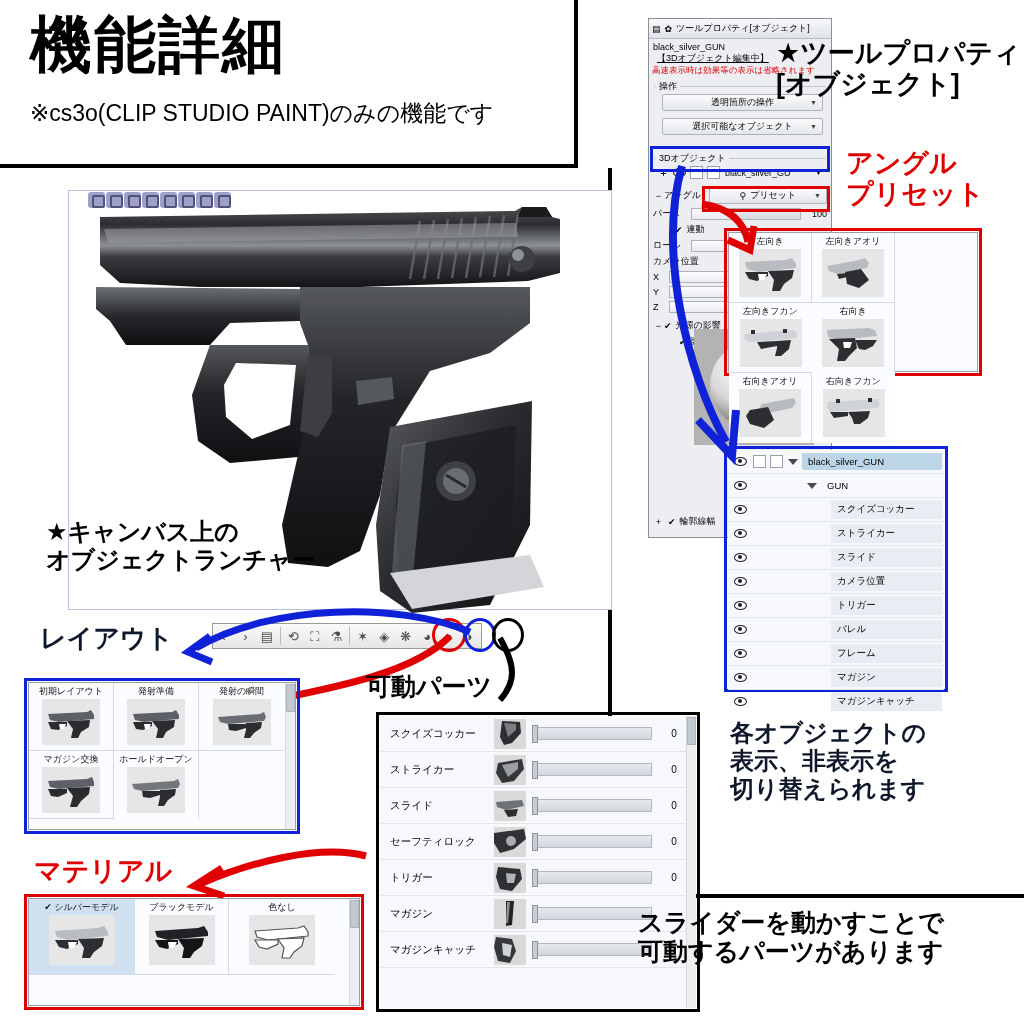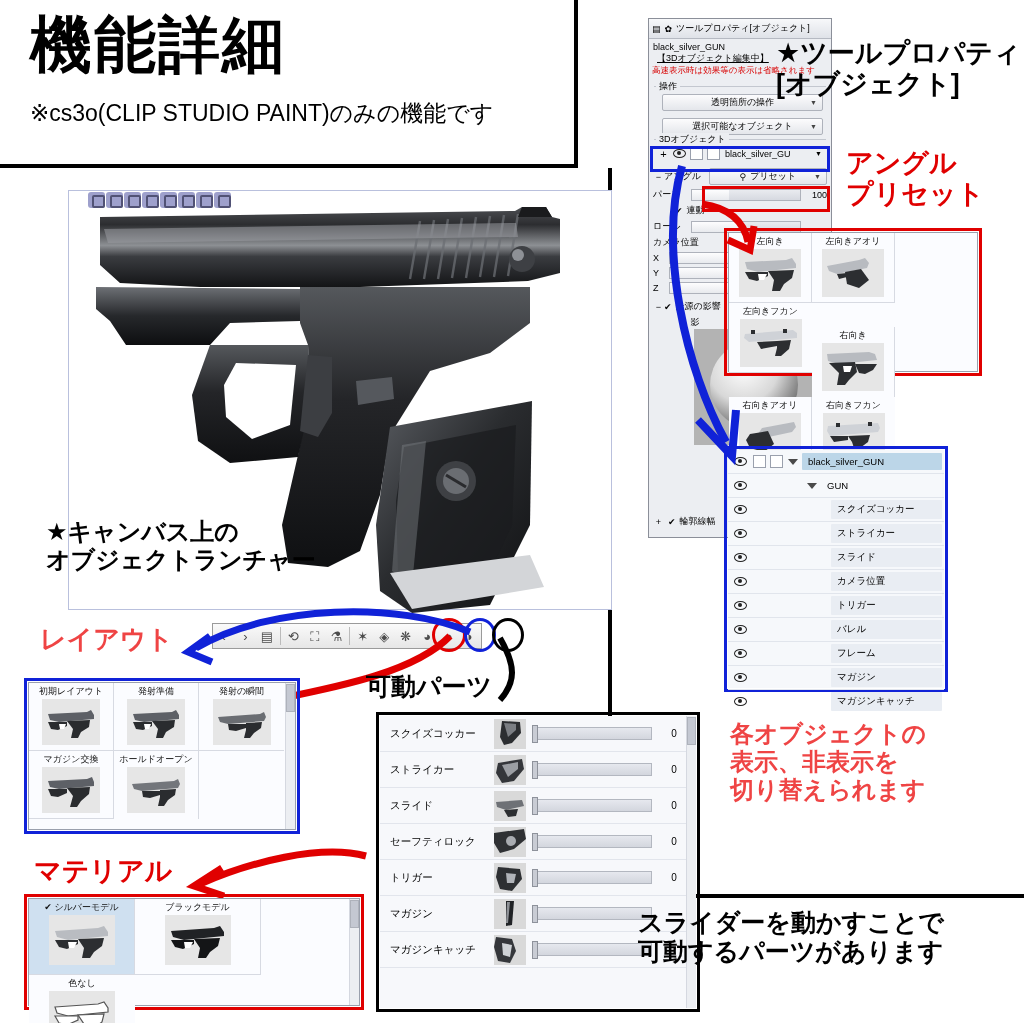--- a/index.html
+++ b/index.html
@@ -32,21 +32,21 @@
   .panel{background:#f2f3f7;border:1px solid #9aa0ad;box-sizing:border-box;}
   .thumbgrid{display:flex;flex-wrap:wrap;}
   .thumbcell{box-sizing:border-box;border-right:1px solid #d7dae2;border-bottom:1px solid #d7dae2;background:#fbfcff;text-align:center;}
   .thumbcell .cap{font-size:9px;padding:2px 0 1px;white-space:nowrap;overflow:hidden;color:#111;}
   .thumbcell .img{background:#e6e6e6;margin:0 auto 3px;display:flex;align-items:center;justify-content:center;}
   .sel{background:#cfe0f0;}
   
   .anno{position:absolute;font-weight:bold;line-height:1.16;white-space:pre-line;}
   .anno.black{color:#000;}
   .anno.red{color:#e00000;}
-  .anno.blue{color:#ef4444;}
+  .anno.blue{color:#0f172a;font-family:Liberation Serif, serif;}
   
   .boxred{position:absolute;border:3px solid #e00000;box-sizing:border-box;}
   .boxblue{position:absolute;border:3px solid #1022d8;box-sizing:border-box;}
   .boxblack{position:absolute;border:3px solid #000;box-sizing:border-box;}
   
   #toolprop{left:648px;top:18px;width:184px;height:520px;background:#eceef2;border:1px solid #8b8f99;box-sizing:border-box;}
   #tp-titlebar{height:19px;background:linear-gradient(#f7f8fa,#dfe2e8);border-bottom:1px solid #b5b9c2;display:flex;align-items:center;font-size:9px;padding-left:3px;}
   #tp-name{font-size:9px;padding:3px 4px 0 4px;}
   #tp-mode{font-size:9px;padding-left:8px;text-decoration:underline;}
   #tp-warn{font-size:8.5px;color:#d80000;padding-left:3px;}
@@ -298,21 +298,21 @@
       <div class="cap"><span>✔</span> <span>シルバーモデル</span></div>
       <div class="img" style="width:66px;height:50px;">
         <svg width="60" height="38" viewBox="0 0 60 38">
             <path d="M3,10 L46,7 L52,5 L56,11 L56,15 L16,19 L5,16 Z" fill="#b9bcc1"></path>
             <path d="M3,19 L26,19 L26,23 L15,28 L7,26 Z" fill="#2c2e31"></path>
             <path d="M26,18 L52,17 L50,25 L42,31 L38,37 L30,37 L32,27 Z" fill="#2c2e31"></path>
             <path d="M16,21 L25,21 L22,27 L17,27 Z" fill="#fff"></path>
           </svg>
       </div>
     </div>
-    <div class="thumbcell" style="width:126px;height:76px;">
+    <div class="thumbcell" style="width:94px;height:76px;">
       <div class="cap"><span>ブラックモデル</span></div>
       <div class="img" style="width:66px;height:50px;">
         <svg width="60" height="38" viewBox="0 0 60 38">
             <path d="M3,10 L46,7 L52,5 L56,11 L56,15 L16,19 L5,16 Z" fill="#202225"></path>
             <path d="M3,19 L26,19 L26,23 L15,28 L7,26 Z" fill="#141517"></path>
             <path d="M26,18 L52,17 L50,25 L42,31 L38,37 L30,37 L32,27 Z" fill="#141517"></path>
             <path d="M16,21 L25,21 L22,27 L17,27 Z" fill="#fff"></path>
           </svg>
       </div>
     </div>
@@ -441,21 +441,21 @@
     <div class="tp-combo">
       <span>透明箇所の操作</span>
         <span class="car">▼</span>
     </div>
     <div class="tp-combo">
       <span>選択可能なオブジェクト</span>
         <span class="car">▼</span>
     </div>
   </div>
 
-  <div class="tp-group" style="margin-top:4px;">
+  <div class="tp-group" style="margin-top:23px;">
     <span class="lg">3Dオブジェクト</span>
     <div class="tp-row" style="margin-top:7px;">
       <span style="font-size:11px;width:11px;text-align:center;">+</span>
       <span class="eye" style="margin:0 4px;"></span>
       <span class="chkbox" style="margin-right:4px;"></span>
       <span class="chkbox" style="margin-right:5px;"></span>
       <span>black_silver_GU</span>
       <span style="margin-left:auto;font-size:7px;">▼</span>
     </div>
   </div>
@@ -578,21 +578,21 @@
       <div class="img" style="width:62px;height:48px;">
         <svg width="56" height="38" viewBox="0 0 56 38">
             <path d="M2,10 L50,6 L54,9 L54,14 L6,18 L1,14 Z" fill="#cfd2d7"></path>
             <rect x="8" y="6" width="4" height="4" fill="#2c2e31"></rect>
             <rect x="40" y="5" width="4" height="4" fill="#2c2e31"></rect>
             <path d="M14,18 L34,17 L34,22 L18,25 Z" fill="#2c2e31"></path>
             <path d="M34,17 L48,16 L46,25 L38,32 L32,32 L34,24 Z" fill="#2c2e31"></path>
           </svg>
       </div>
     </div>
-    <div class="thumbcell" style="width:83px;height:70px;border-bottom:none;margin-top:24px;">
+    <div class="thumbcell" style="width:83px;height:70px;border-bottom:none;">
       <div class="cap">右向き</div>
       <div class="img" style="width:62px;height:48px;">
         <svg width="56" height="38" viewBox="0 0 56 38">
             <path d="M2,6 L44,4 L50,6 L52,12 L14,16 L3,13 Z" fill="#b8bbc0"></path>
             <path d="M30,16 L52,16 L48,22 L40,26 L34,25 Z" fill="#2c2e31"></path>
             <path d="M4,15 L30,14 L32,24 L24,32 L20,37 L12,37 L14,25 Z" fill="#2c2e31"></path>
             <path d="M18,18 L27,18 L25,24 L19,24 Z" fill="#fff"></path>
           </svg>
       </div>
     </div>

